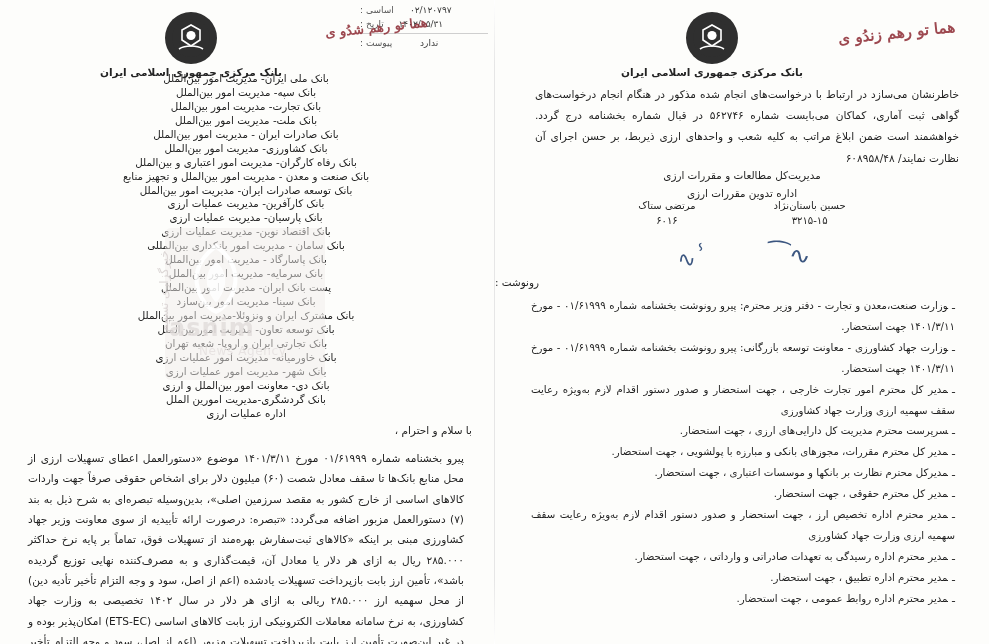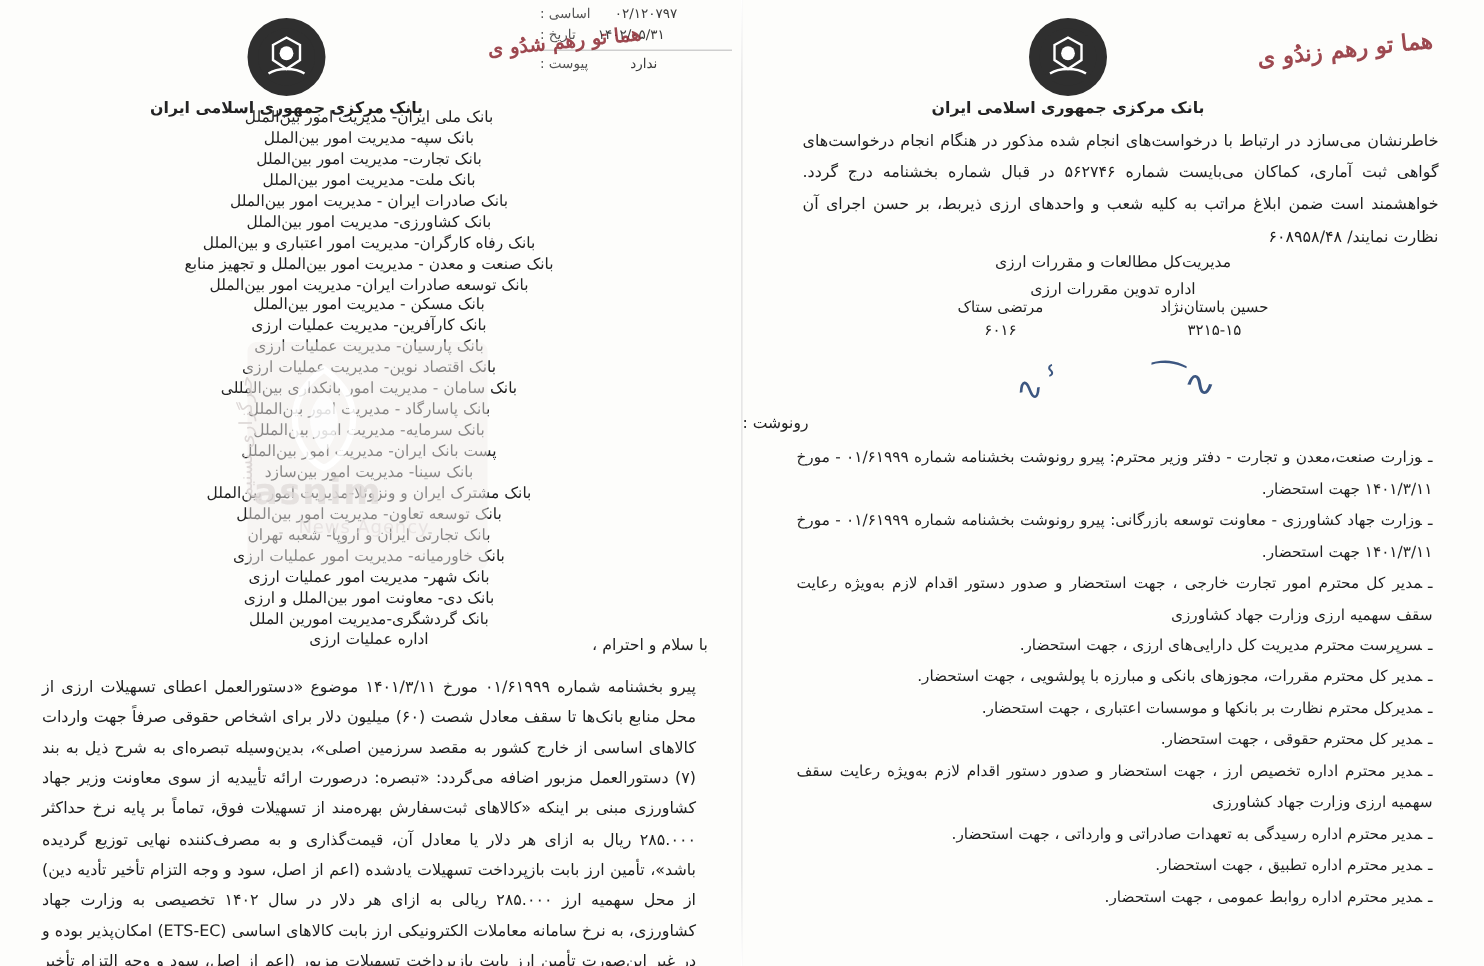--- a/index.html
+++ b/index.html
@@ -293,21 +293,20 @@
     <div class="recipients">
       <div class="li">بانک ملی ایران- مدیریت امور بین‌الملل</div>
       <div class="li">بانک سپه- مدیریت امور بین‌الملل</div>
       <div class="li">بانک تجارت- مدیریت امور بین‌الملل</div>
       <div class="li">بانک ملت- مدیریت امور بین‌الملل</div>
       <div class="li">بانک صادرات ایران - مدیریت امور بین‌الملل</div>
       <div class="li">بانک کشاورزی- مدیریت امور بین‌الملل</div>
       <div class="li">بانک رفاه کارگران- مدیریت امور اعتباری و بین‌الملل</div>
       <div class="li">بانک صنعت و معدن - مدیریت امور بین‌الملل و تجهیز منابع</div>
       <div class="li">بانک توسعه صادرات ایران- مدیریت امور بین‌الملل</div>
-      <div class="li">بانک مسکن - مدیریت امور بین‌الملل</div>
       <div class="li">بانک کارآفرین- مدیریت عملیات ارزی</div>
       <div class="li">بانک پارسیان- مدیریت عملیات ارزی</div>
       <div class="li">بانک اقتصاد نوین- مدیریت عملیات ارزی</div>
       <div class="li">بانک سامان - مدیریت امور بانکداری بین‌المللی</div>
       <div class="li">بانک پاسارگاد - مدیریت امور بین‌الملل</div>
       <div class="li">بانک سرمایه- مدیریت امور بین‌الملل</div>
       <div class="li">پست بانک ایران- مدیریت امور بین‌الملل</div>
       <div class="li">بانک سینا- مدیریت امور بین‌سازد</div>
       <div class="li">بانک مشترک ایران و ونزوئلا-مدیریت امور بین‌الملل</div>
       <div class="li">بانک توسعه تعاون- مدیریت امور بین‌الملل</div>

